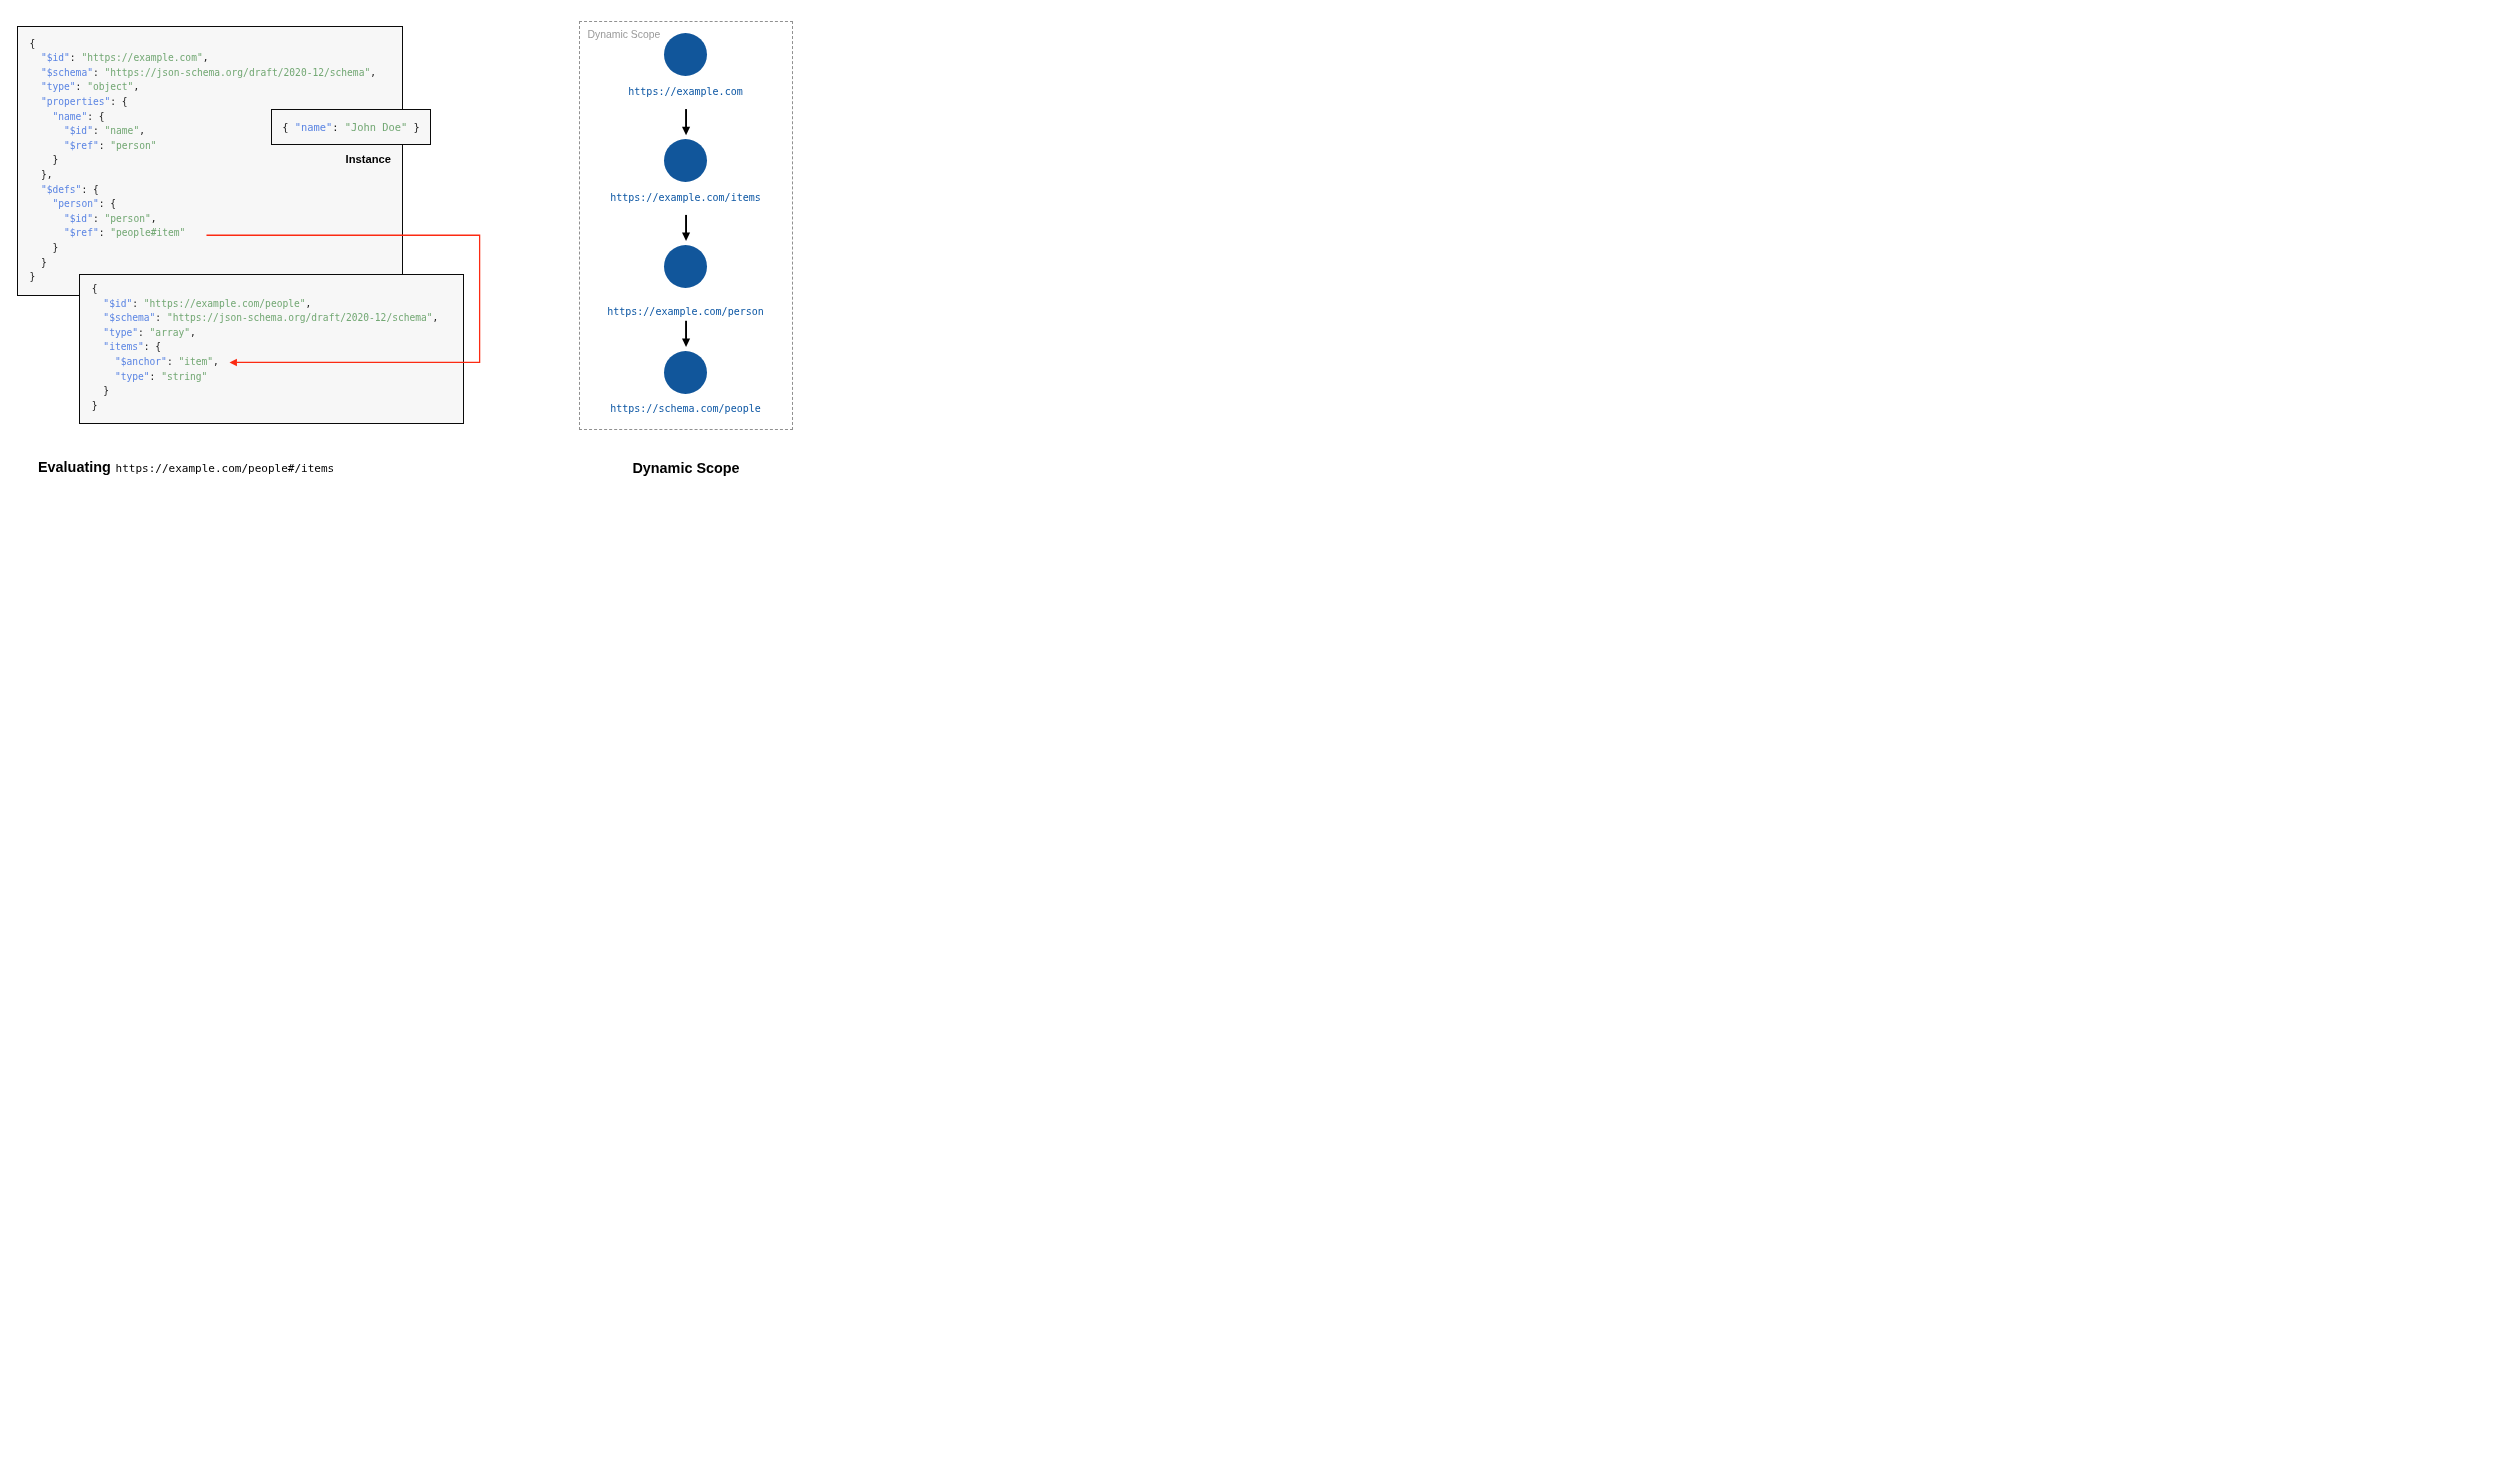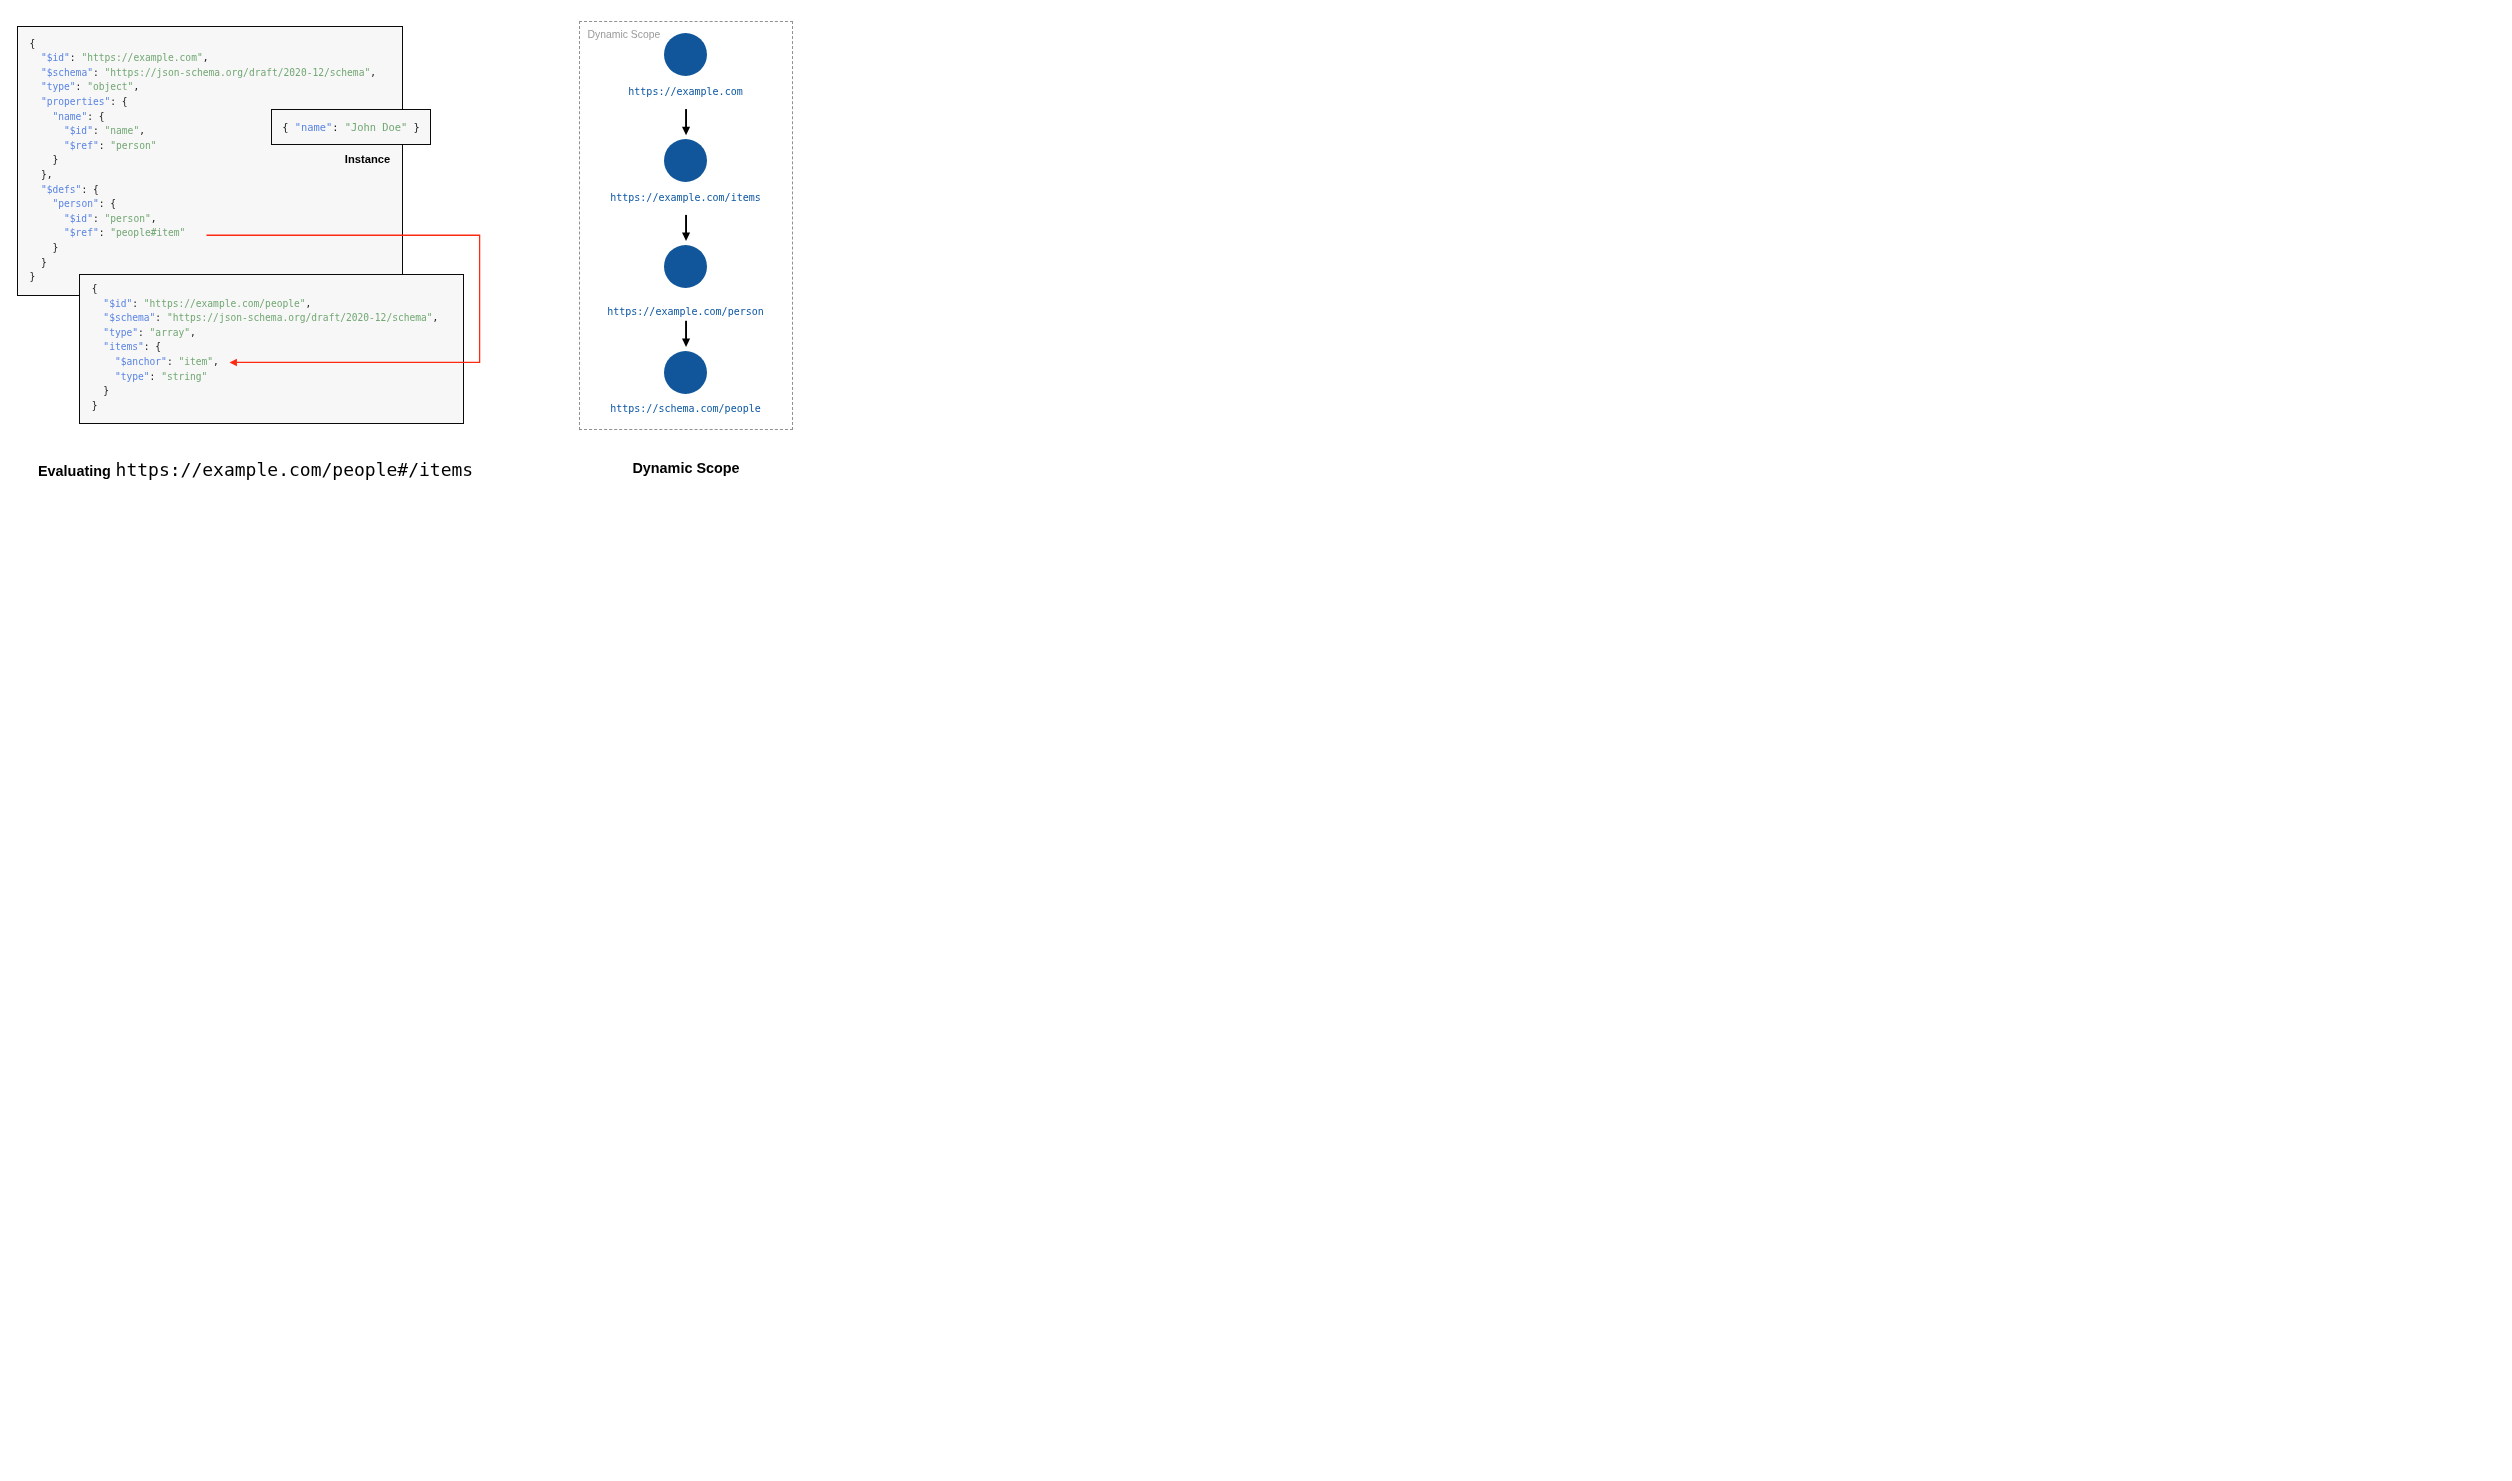--- a/index.html
+++ b/index.html
@@ -39,22 +39,22 @@
     font-size:9.6px;line-height:14.6px;
     white-space:pre;color:var(--pun);
   }
   .code-a{left:11.8px;top:9.6px;}
   .code-b{left:11.8px;top:7px;}
   .code .tok-key{color:var(--key-blue);}
   .code .tok-str{color:var(--str-green);}
   .code .tok-pun{color:var(--pun);}
   .instance-code{position:static;font-size:10.4px;line-height:13px;}
   .instance-label{
-    position:absolute;left:314px;top:153px;width:107px;
-    text-align:center;font-weight:bold;font-size:11.2px;color:#000;z-index:3;
+    position:absolute;left:284px;top:153px;width:107px;
+    text-align:right;font-weight:bold;font-size:11.2px;color:#000;z-index:3;
   }
   .scope-box{
     position:absolute;left:579px;top:21.4px;width:214px;height:409px;
     border:1.2px dashed var(--dash-gray);
   }
   .watermark{
     position:absolute;left:7.5px;top:7px;
     font-size:10.4px;color:var(--watermark-gray);
   }
   .scope-node{
@@ -65,21 +65,21 @@
     position:absolute;left:568px;width:235px;text-align:center;
     font-family:"DejaVu Sans Mono",monospace;
     font-size:10px;line-height:14px;color:var(--url-blue);z-index:1;
   }
   .overlay{position:absolute;left:0;top:0;z-index:5;pointer-events:none;}
   .caption-row{
     position:absolute;left:38px;top:459px;
     display:flex;align-items:baseline;gap:4.8px;color:#000;
   }
   .caption-bold{font-weight:bold;font-size:14.4px;font-family:"Liberation Sans",sans-serif;text-align:center;}
-  .caption-mono{font-family:"DejaVu Sans Mono",monospace;font-size:18px;}
+  .caption-mono{font-family:"DejaVu Sans Mono",monospace;font-size:11px;}
   .scope-caption{
     position:absolute;left:606px;top:460px;width:160px;text-align:center;
     font-weight:bold;font-size:14.4px;color:#000;
   }
 </style>
 </head>
 <body>
 
 <div class="canvas">
 

